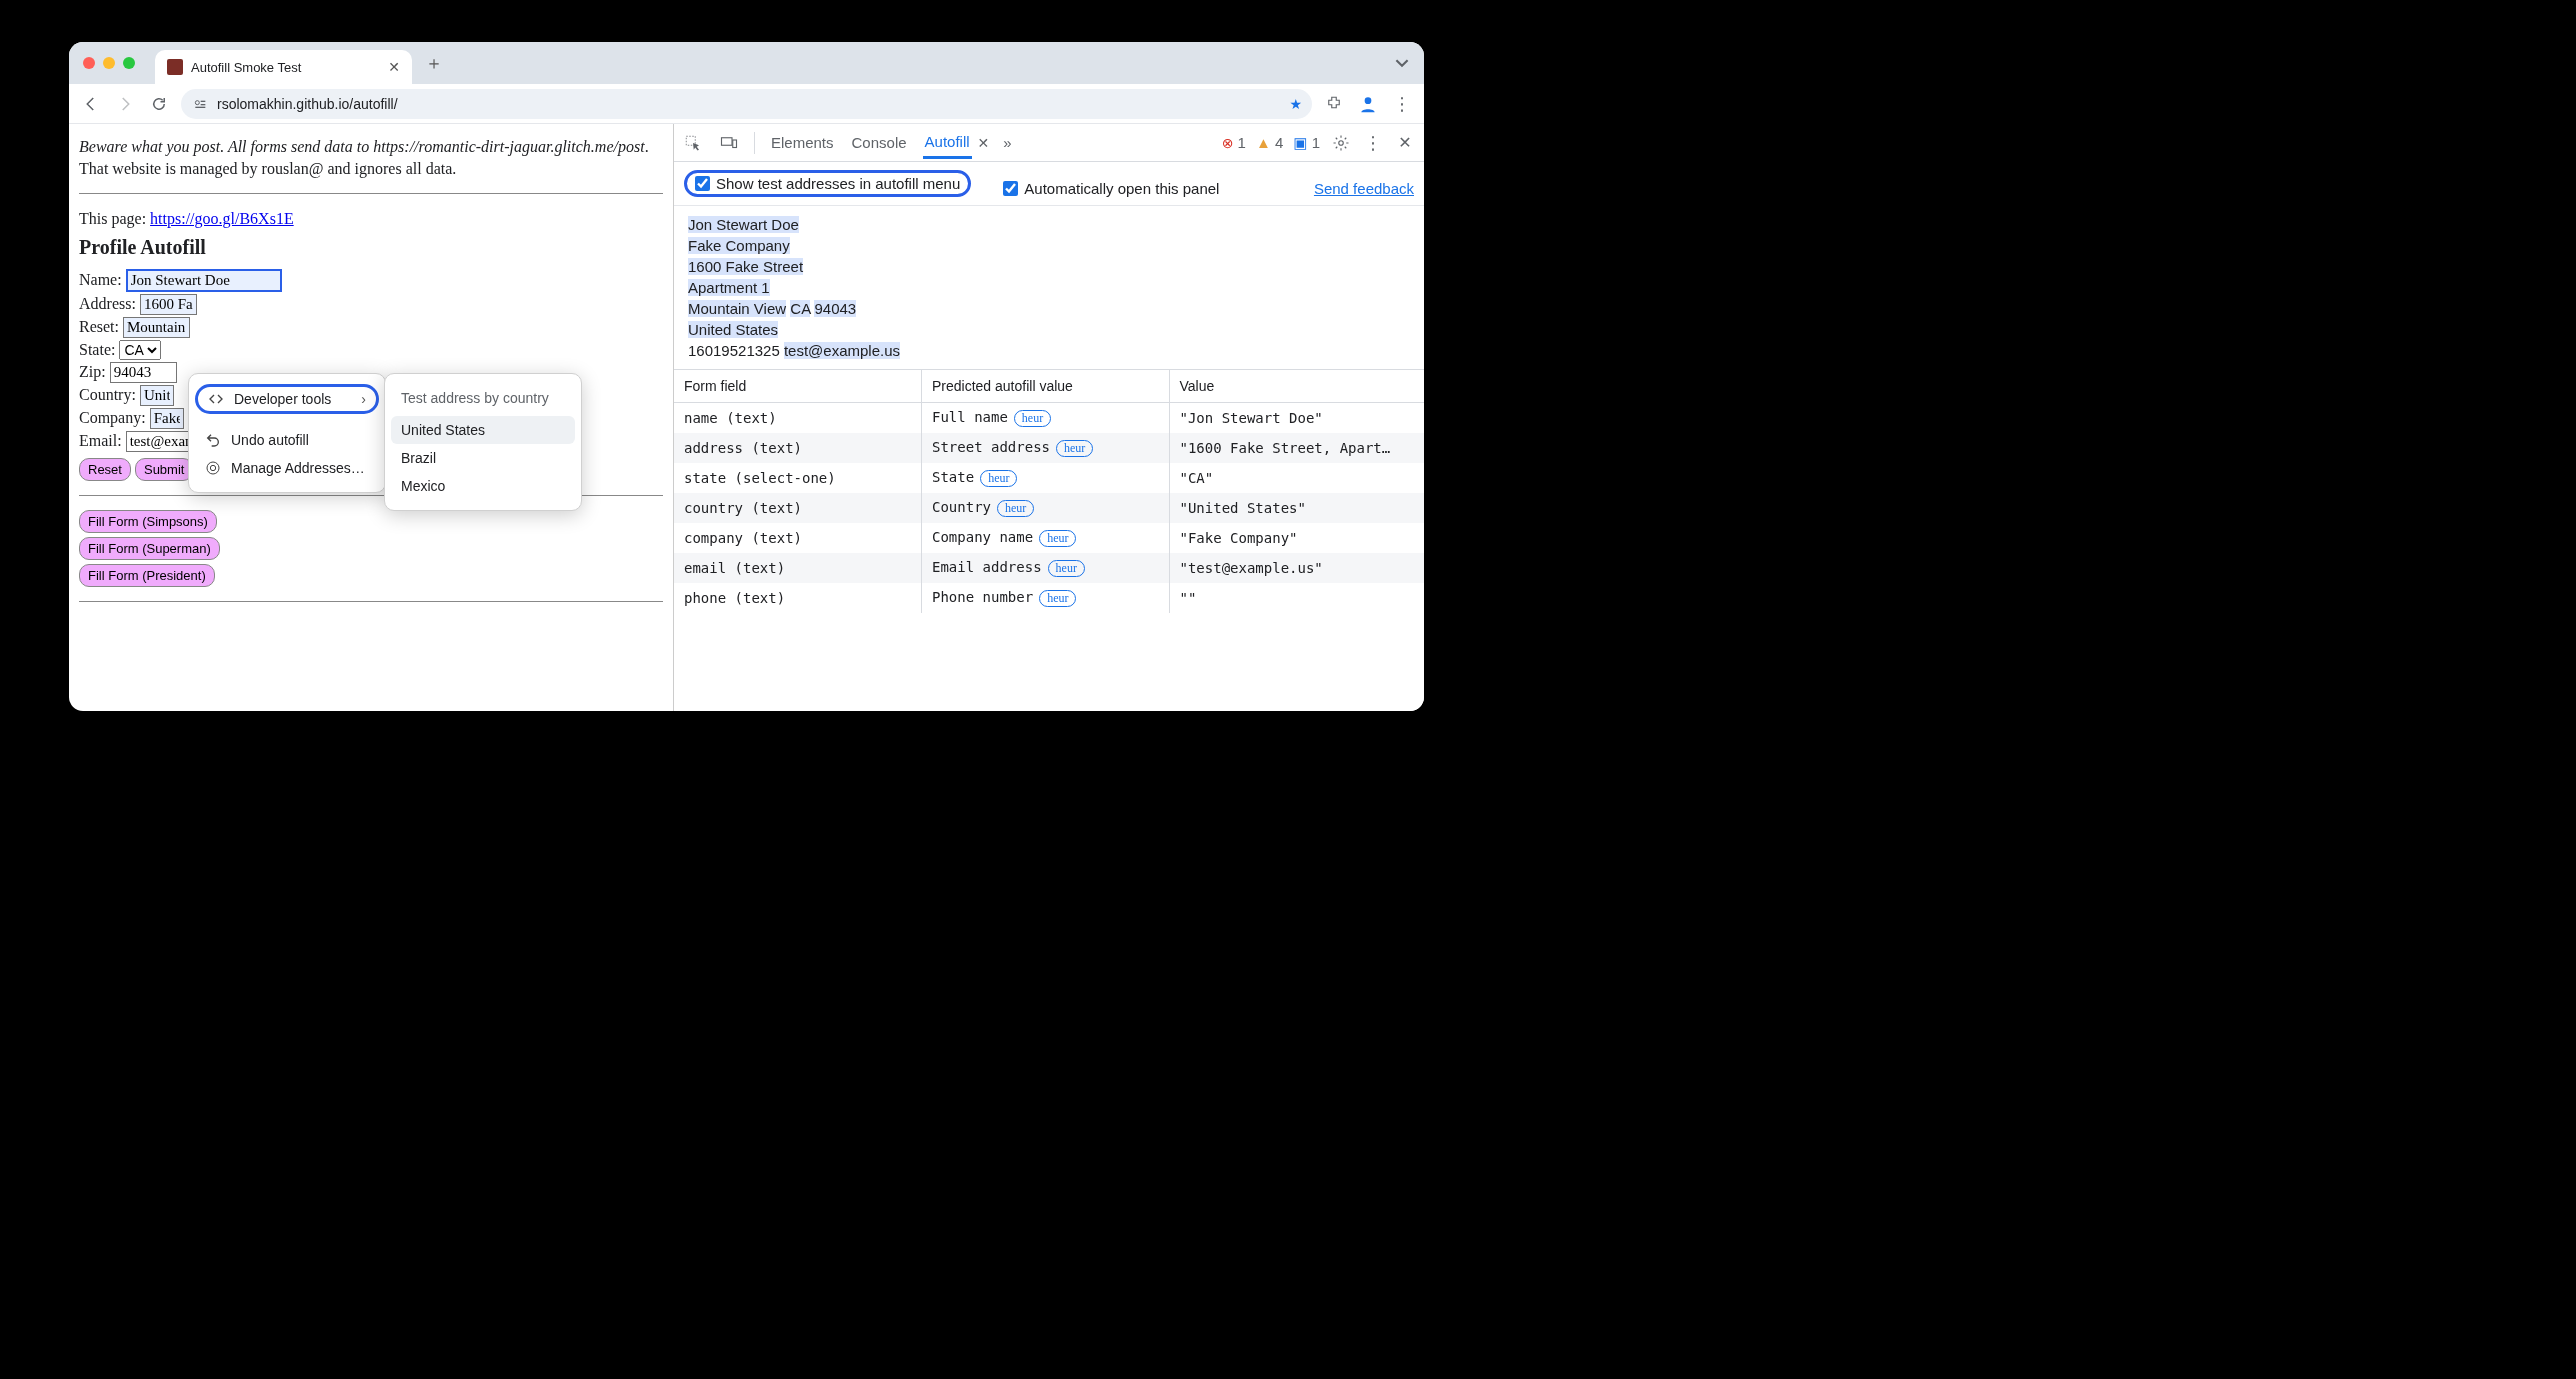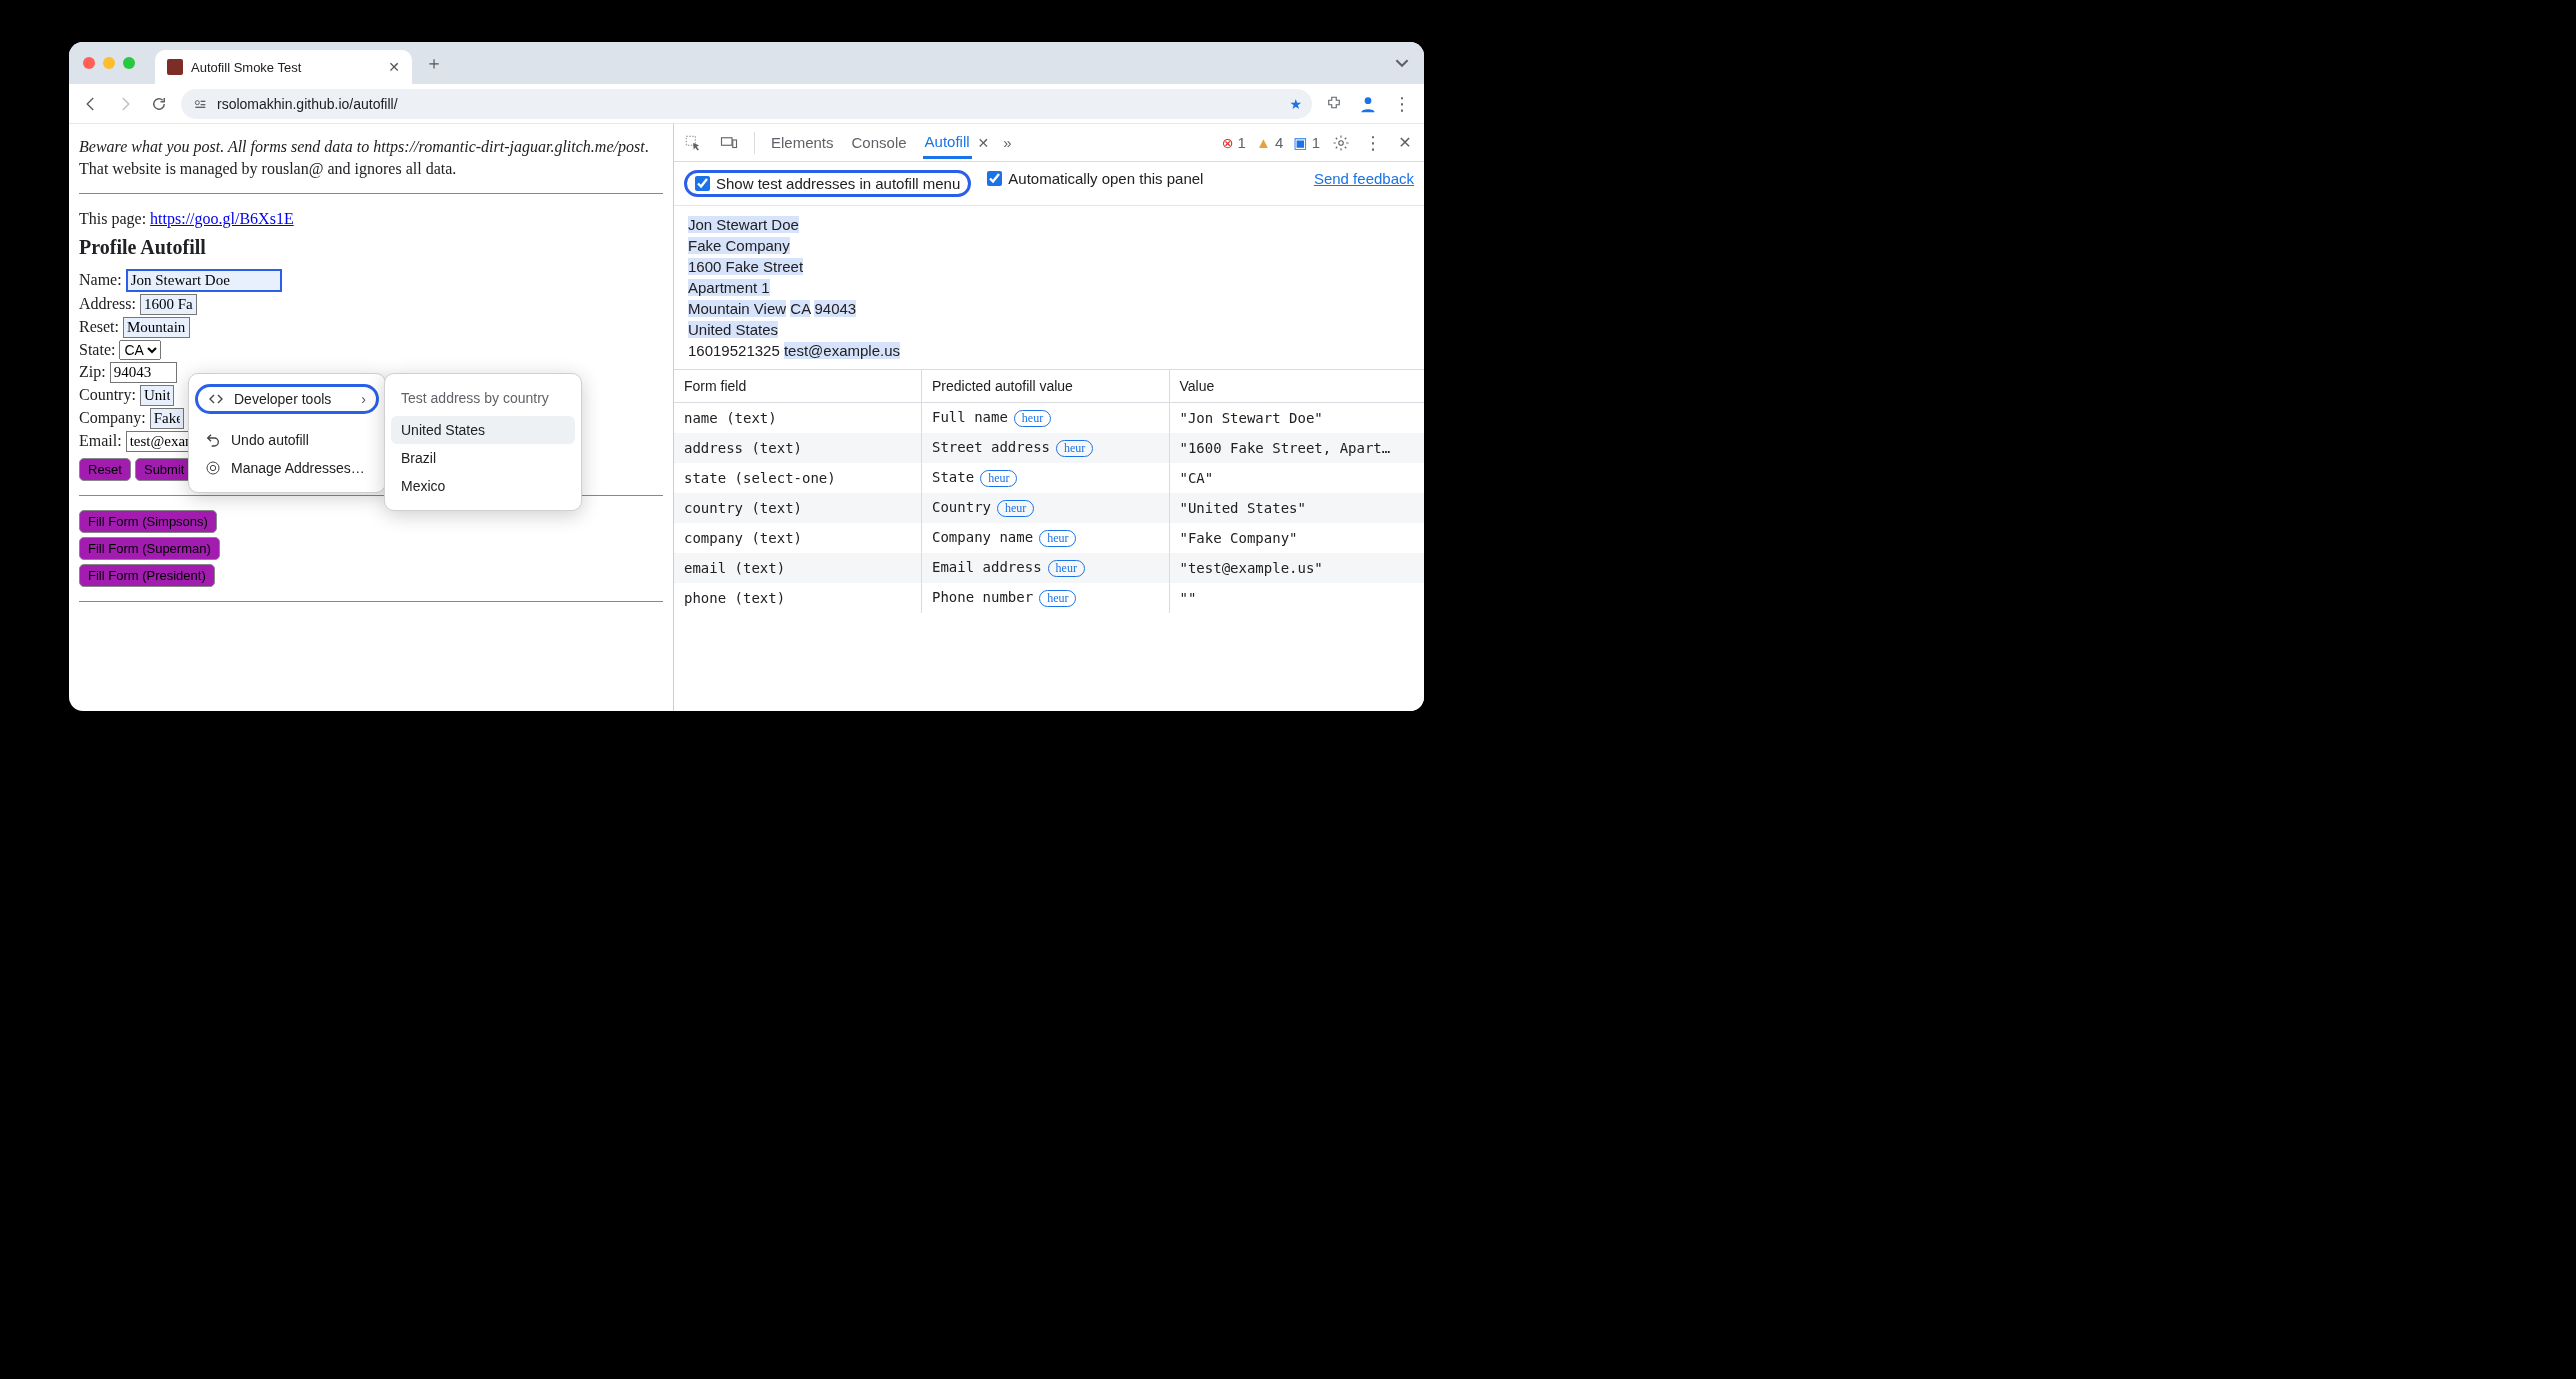--- a/index.html
+++ b/index.html
@@ -65,21 +65,21 @@
 .page a { color: #0000EE; text-decoration: underline; }
 .page h2 { font-family:"Times New Roman", serif; font-size: 20px; margin: 6px 0 10px; font-weight:bold; }
 .page .hr { border-top:1px solid #888; margin: 14px 0; }
 .form-row { font-family:"Times New Roman", serif; font-size:16px; margin:2px 0; }
 .form-row input[type=text] { font-family:"Times New Roman", serif; font-size:15px; padding: 1px 3px; border:1px solid #767676; background:#e8f0fe; }
 .form-row input.plain { background:#fff; }
 .form-row select { font-size:14px; }
 .btnrow { margin-top:6px; display:flex; gap:4px; flex-wrap: wrap; }
 .btnrow button, .fillbtn button {
   font-family: Arial, sans-serif; font-size: 13px;
-  background:#a21caf; border:1px solid #888; border-radius:5px;
+  background:#f0abfc; border:1px solid #888; border-radius:10px;
   padding: 3px 8px;
 }
 .fillbtn { margin-top:4px; }
 .name-input { border: 2px solid #2a5fe8 !important; }
 
 
 .ctxwrap { position:absolute; left:119px; top:249px; display:flex; align-items:flex-start; }
 .ctx {
   background:#fff; border:1px solid #d0d0d0; border-radius:10px;
   box-shadow: 0 4px 20px rgba(0,0,0,.2); padding:10px 6px; min-width:198px;
@@ -97,21 +97,21 @@
   height:38px; border-bottom:1px solid #d8dbe0; display:flex; align-items:center;
   padding:0 8px; gap:14px; font-size:15px; color:#5f6368;
 }
 .dt-tabs .ic { width:22px; height:22px; display:flex; align-items:center; justify-content:center; }
 .dt-tabs .tabi { padding:6px 2px; cursor:pointer; }
 .dt-tabs .tabi.active { color:#1a73e8; border-bottom:3px solid #1a73e8; margin-bottom:-1px; }
 .dt-tabs .closex { color:#5f6368; font-size:14px; margin-left:-8px; }
 .dt-tabs .right { margin-left:auto; display:flex; align-items:center; gap:10px; }
 .badge-err { color:#d93025; font-size:14px; } .badge-warn{color:#e8a13a;} .badge-info{color:#1a73e8;}
 .dt-bar {
-  display:flex; align-items:flex-start; gap:16px; padding:8px 10px; border-bottom:1px solid #e5e7eb;
+  display:flex; align-items:flex-end; gap:32px; padding:8px 10px; border-bottom:1px solid #e5e7eb;
   font-size:15px;
 }
 .dt-bar label { display:flex; align-items:center; gap:6px; }
 .dt-bar input[type=checkbox] { width:15px; height:15px; accent-color:#1a73e8; }
 .dt-bar .hl { border:3px solid #2a5fe8; border-radius:16px; padding:2px 8px; }
 .dt-bar a { color:#1a73e8; text-decoration:underline; margin-left:auto; }
 
 .addrblock { padding:8px 14px; font-size:15px; line-height:1.4; background:#fff; }
 .addrblock span.sel { background:#d7e3fb; }
 

